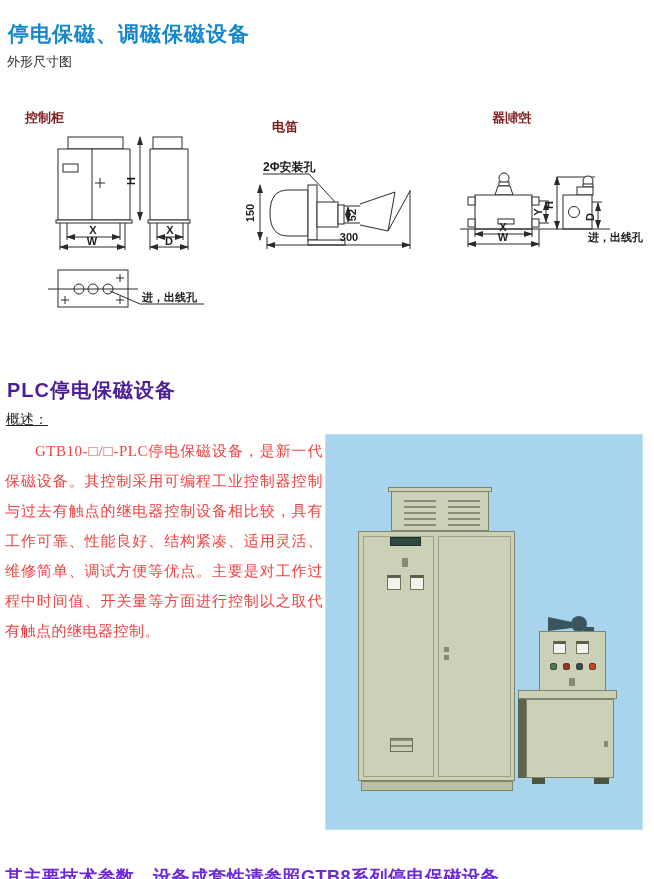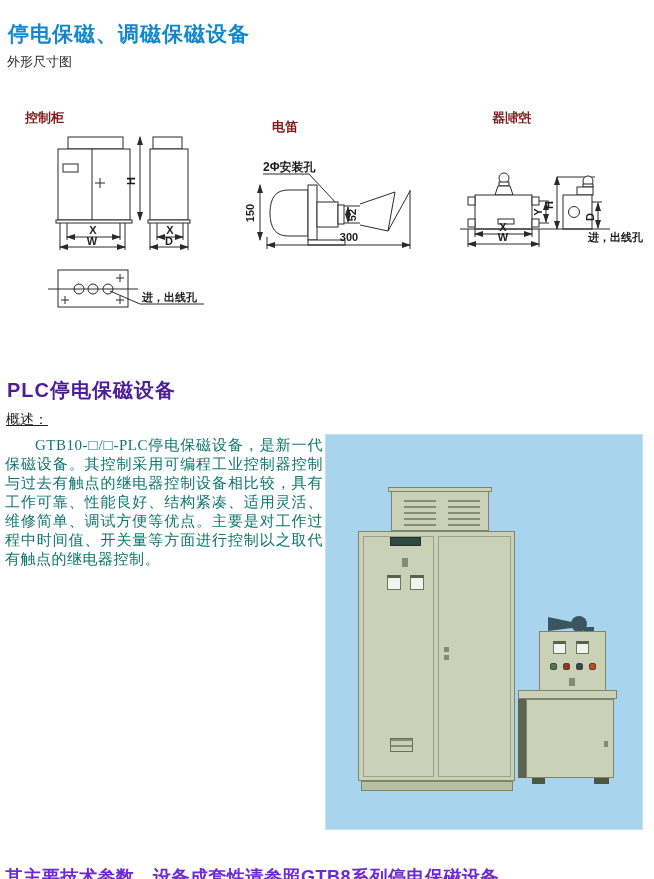--- a/index.html
+++ b/index.html
@@ -12,21 +12,21 @@
 
   .h1 { font-size:21px; font-weight:bold; color:#1287cc; letter-spacing:1px; }
   .h2 { font-size:20px; font-weight:bold; color:#4c1d95; letter-spacing:1px; }
   .sub { font-size:13px; color:#2b2b2b; }
   .diagram-label { font-size:13px; font-weight:bold; color:#7f1d1d; }
   .mirrored { display:inline-block; transform:scaleX(-1); }
 
   .overview { font-size:14px; color:#222;text-decoration:underline; }
   .bodytext {
     width:318px; font-family:"Liberation Serif", serif;
-    font-size:15px; line-height:19px; color:#0f766e;
+    font-size:15px; line-height:30px; color:#ef4444;
     text-align:justify; letter-spacing:0.5px;
   }
   .bodytext p { text-indent:2em; }
   .footer-note { font-size:18px; font-weight:600; color:#6d28d9; letter-spacing:0.5px; }
 
   svg .ln { stroke:#2a2a2a; stroke-width:1; fill:none; }
   svg .fillbox { stroke:#2a2a2a; stroke-width:1; fill:#fff; }
   svg .dim { stroke:#2a2a2a; stroke-width:1; fill:none; }
   svg .dimtxt { font-family:"Liberation Sans", sans-serif; font-size:11px; font-weight:bold; fill:#1c1c1c; }
   svg .cntxt { font-family:"Liberation Sans", sans-serif; font-size:11px; font-weight:bold; fill:#1c1c1c; }

